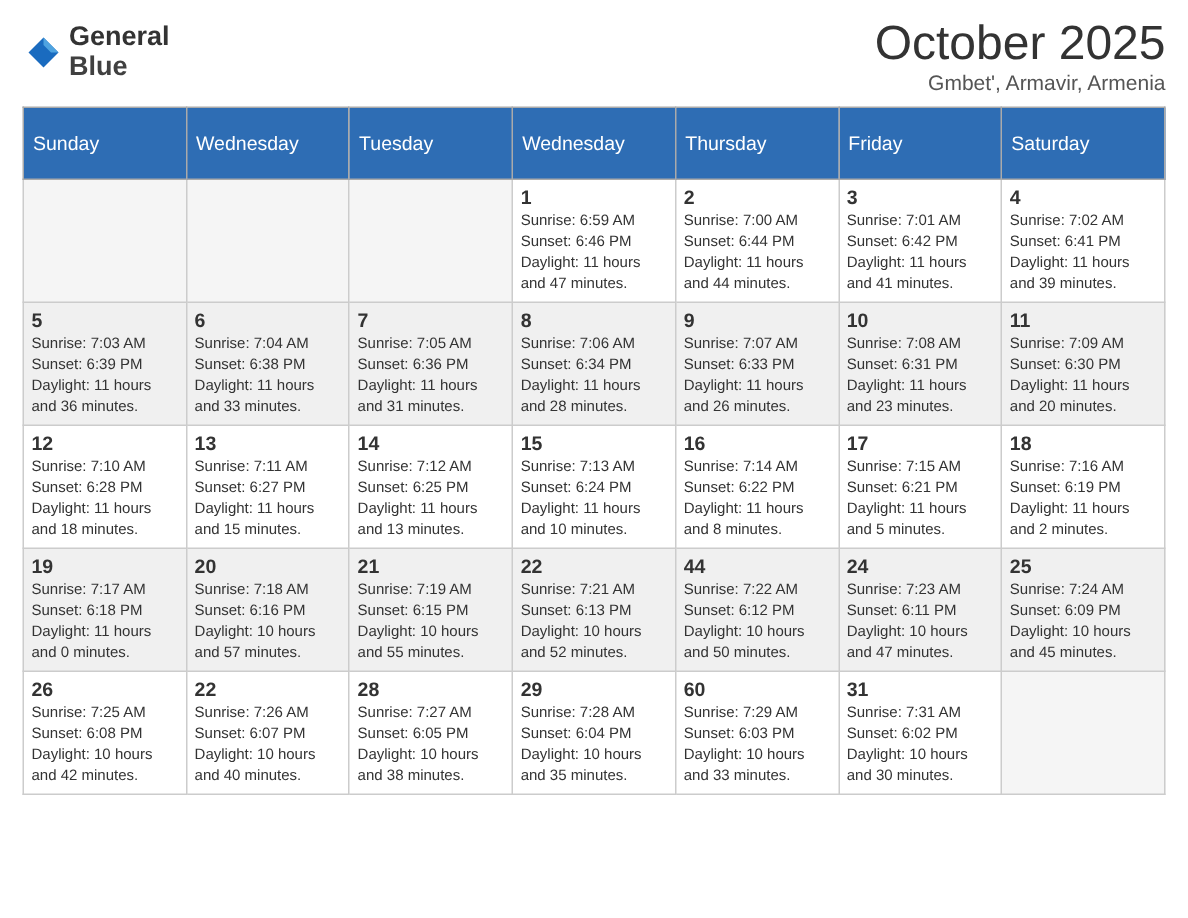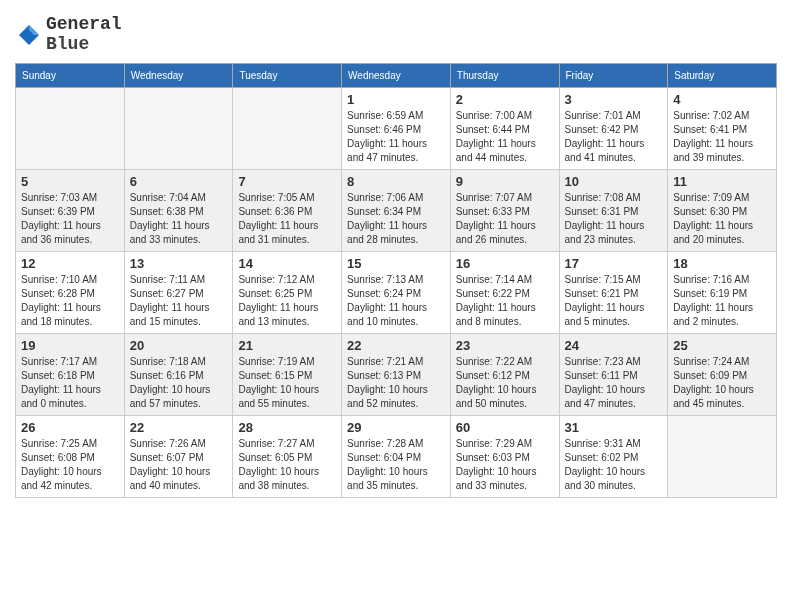--- a/index.html
+++ b/index.html
@@ -13,21 +13,20 @@
     .page {
       width: 792px;
       min-height: 612px;
       padding: 10px 15px;
     }
     .header {
       display: flex;
       justify-content: space-between;
       align-items: flex-start;
       margin-bottom: 8px;
-      font-family: Liberation Mono, monospace;
     }
     .logo {
       display: flex;
       align-items: center;
       margin-top: 5px;
     }
     .logo-text {
       display: flex;
       flex-direction: column;
       line-height: 1.1;
@@ -61,22 +60,22 @@
     }
     .calendar {
       width: 100%;
       border-collapse: collapse;
       table-layout: fixed;
     }
     .calendar th {
       background-color: #2e6db4;
       color: #fff;
       text-align: left;
-      padding: 6px 6px;
-      font-size: 10px;
+      padding: 16px 6px;
+      font-size: 13px;
       font-weight: normal;
       border: 1px solid #aaa;
     }
     .calendar td {
       vertical-align: top;
       border: 1px solid #ccc;
       padding: 4px 5px;
       font-size: 10.5px;
       color: #333;
       height: 80px;
@@ -107,20 +106,24 @@
   <div class="header">
     <div class="logo">
       <svg class="logo-icon" viewBox="0 0 28 28">
         <polygon points="14,4 24,14 14,24 4,14" fill="#1a6bbf"></polygon>
         <polygon points="14,4 24,14 19,14 14,9" fill="#4fa3e0"></polygon>
       </svg>
       <div class="logo-text">
         <span class="logo-general">General</span>
         <span class="logo-blue">Blue</span>
       </div>
+    </div>
+    <div class="title-block">
+      <div class="month-title">October 2025</div>
+      <div class="subtitle">Gmbet', Armavir, Armenia</div>
     </div>
   </div>
 
   <table class="calendar">
     <thead>
       <tr>
         <th>Sunday</th>
         <th>Wednesday</th>
         <th>Tuesday</th>
         <th>Wednesday</th>
@@ -288,21 +291,21 @@
 and 55 minutes.</div>
           </td>
           <td>
             <span class="day-number">22</span>
             <div class="day-info">Sunrise: 7:21 AM
 Sunset: 6:13 PM
 Daylight: 10 hours
 and 52 minutes.</div>
           </td>
           <td>
-            <span class="day-number">23</span>
+            <span class="day-number">44</span>
             <div class="day-info">Sunrise: 7:22 AM
 Sunset: 6:12 PM
 Daylight: 10 hours
 and 50 minutes.</div>
           </td>
           <td>
             <span class="day-number">24</span>
             <div class="day-info">Sunrise: 7:23 AM
 Sunset: 6:11 PM
 Daylight: 10 hours
@@ -347,21 +350,21 @@
           </td>
           <td>
             <span class="day-number">60</span>
             <div class="day-info">Sunrise: 7:29 AM
 Sunset: 6:03 PM
 Daylight: 10 hours
 and 33 minutes.</div>
           </td>
           <td>
             <span class="day-number">31</span>
-            <div class="day-info">Sunrise: 9:31 AM
+            <div class="day-info">Sunrise: 7:31 AM
 Sunset: 6:02 PM
 Daylight: 10 hours
 and 30 minutes.</div>
           </td>
           <td class="empty"></td>
         </tr>
       </tbody>
   </table>
 </div>
 

